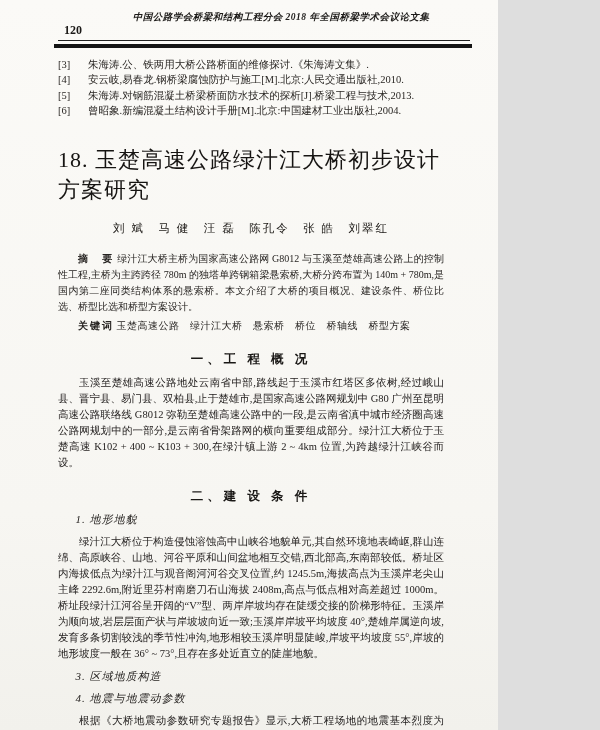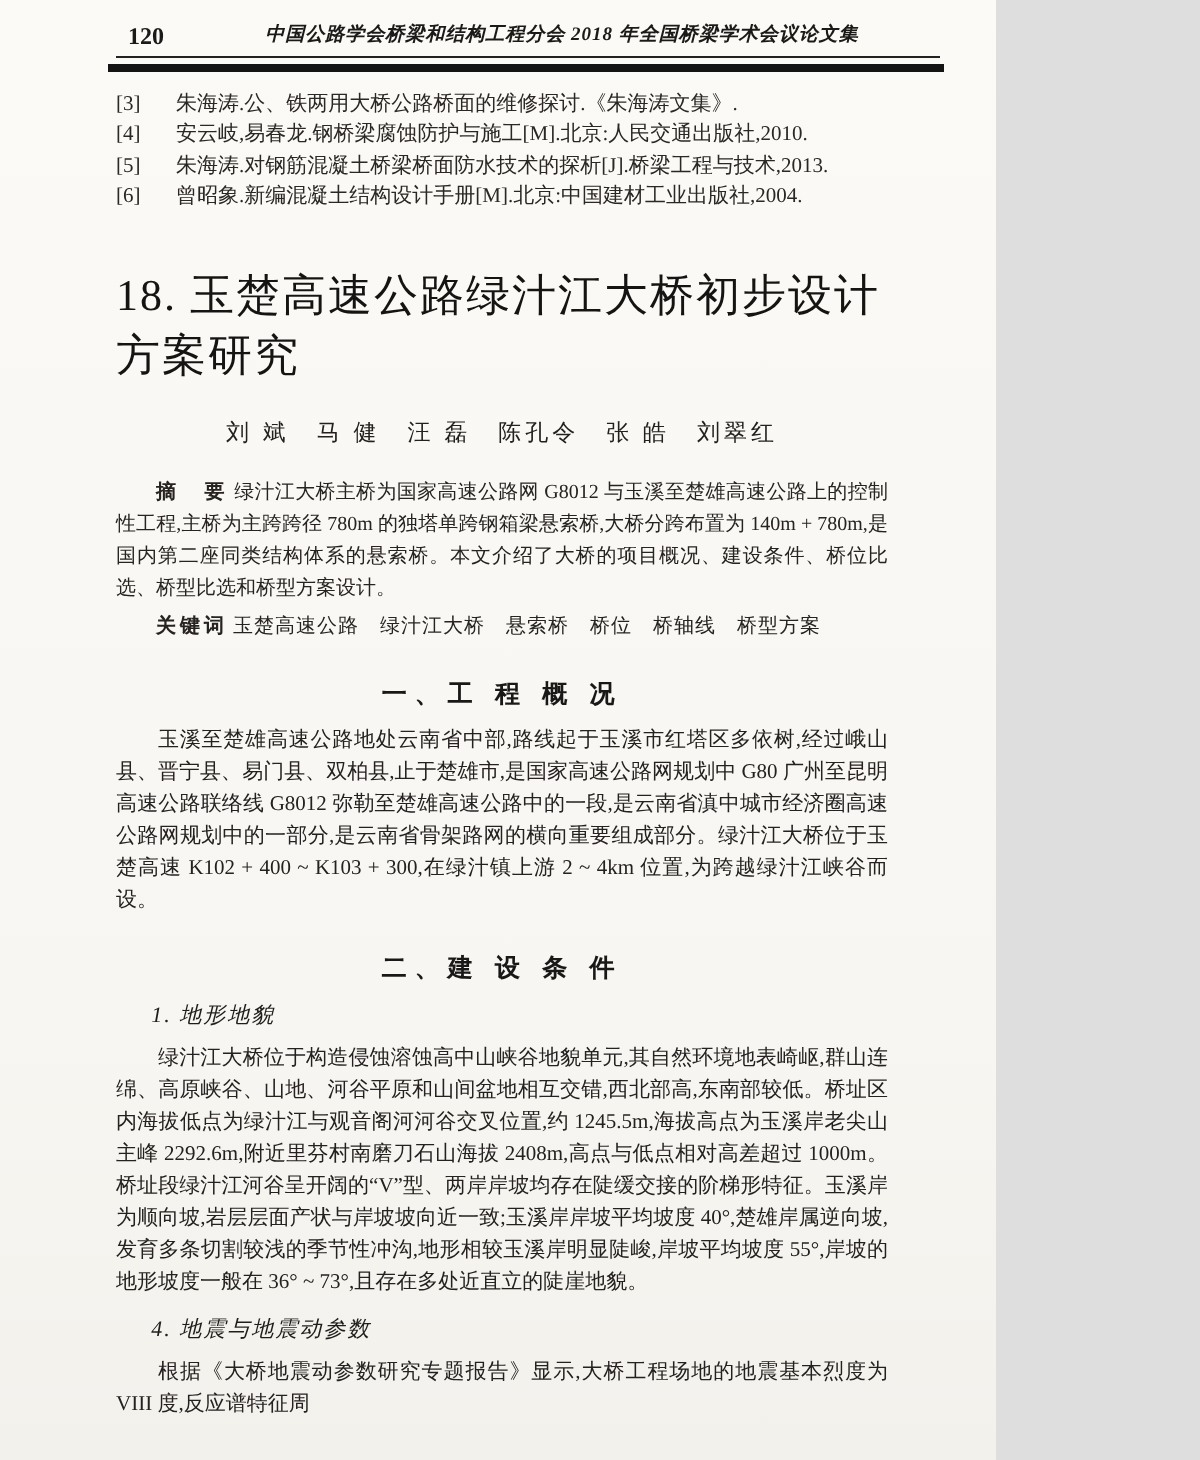--- a/index.html
+++ b/index.html
@@ -26,21 +26,21 @@
   }
   .page-number {
     font-weight: bold; font-size: 12px;
     padding: 0 10px 2px 6px;
     border-bottom: 1.5px solid #222;
   }
   .running-title {
     flex: 1; text-align: center;
     font-style: italic; font-weight: bold;
     font-size: 9.5px; letter-spacing: 0.5px;
-    padding-bottom: 4px;
+    padding-bottom: 16px;
     border-bottom: 1.5px solid #222;
     white-space: nowrap;
   }
   .header-rule-thick {
     margin: 3px 26px 0 54px;
     height: 3.5px; background: #141414;
   }
 
   
   .references { margin-top: 9px; }
@@ -163,18 +163,19 @@
 
     <div class="section-heading">一、工 程 概 况</div>
     <div class="body-para">玉溪至楚雄高速公路地处云南省中部,路线起于玉溪市红塔区多依树,经过峨山县、晋宁县、易门县、双柏县,止于楚雄市,是国家高速公路网规划中 G80 广州至昆明高速公路联络线 G8012 弥勒至楚雄高速公路中的一段,是云南省滇中城市经济圈高速公路网规划中的一部分,是云南省骨架路网的横向重要组成部分。绿汁江大桥位于玉楚高速 K102 + 400 ~ K103 + 300,在绿汁镇上游 2 ~ 4km 位置,为跨越绿汁江峡谷而设。</div>
 
     <div class="section-heading">二、建 设 条 件</div>
 
     <div class="sub-heading">1. 地形地貌</div>
     <div class="body-para">绿汁江大桥位于构造侵蚀溶蚀高中山峡谷地貌单元,其自然环境地表崎岖,群山连绵、高原峡谷、山地、河谷平原和山间盆地相互交错,西北部高,东南部较低。桥址区内海拔低点为绿汁江与观音阁河河谷交叉位置,约 1245.5m,海拔高点为玉溪岸老尖山主峰 2292.6m,附近里芬村南磨刀石山海拔 2408m,高点与低点相对高差超过 1000m。桥址段绿汁江河谷呈开阔的“V”型、两岸岸坡均存在陡缓交接的阶梯形特征。玉溪岸为顺向坡,岩层层面产状与岸坡坡向近一致;玉溪岸岸坡平均坡度 40°,楚雄岸属逆向坡,发育多条切割较浅的季节性冲沟,地形相较玉溪岸明显陡峻,岸坡平均坡度 55°,岸坡的地形坡度一般在 36° ~ 73°,且存在多处近直立的陡崖地貌。</div>
 
 
+    <div class="sub-heading">3. 区域地质构造</div>
 
     <div class="sub-heading">4. 地震与地震动参数</div>
     <div class="body-para">根据《大桥地震动参数研究专题报告》显示,大桥工程场地的地震基本烈度为 VIII 度,反应谱特征周</div>
 
   </div>
 </div>
 
 </body></html>

